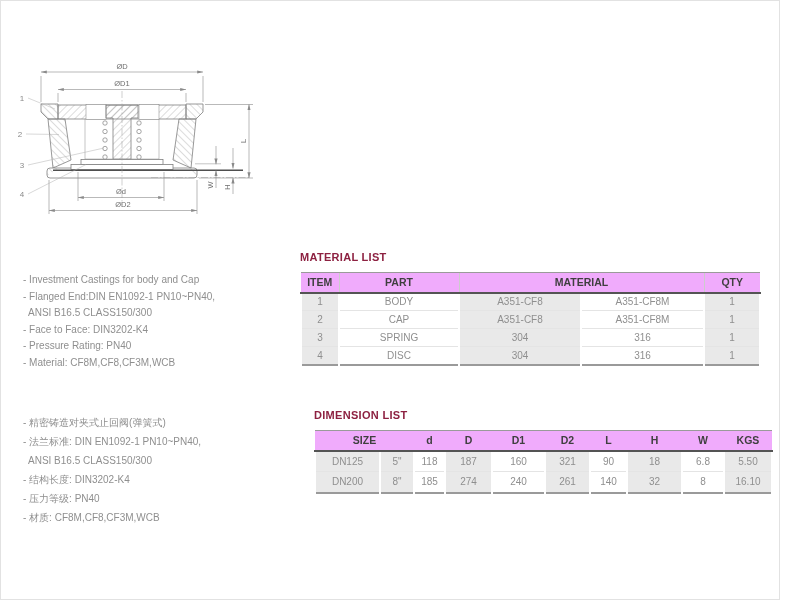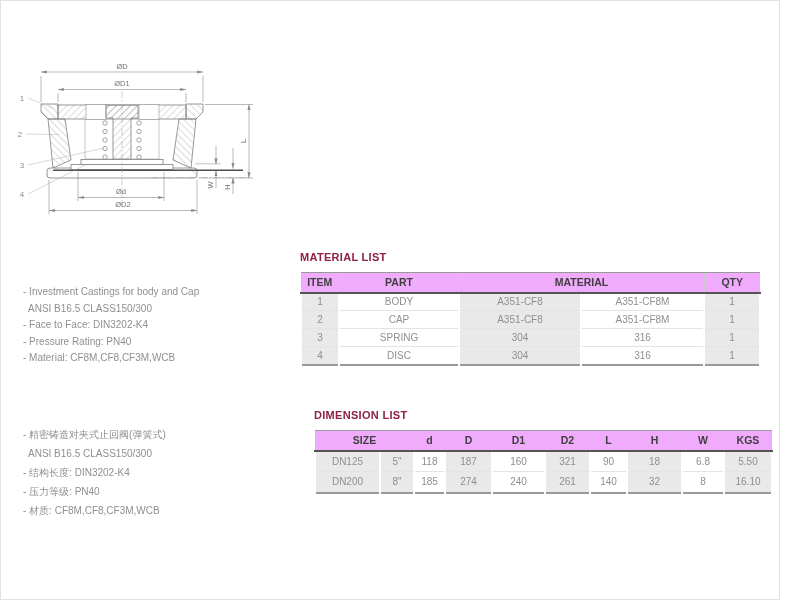--- a/index.html
+++ b/index.html
@@ -9,21 +9,21 @@
     position:relative; width:780px; height:600px; background:#fff;
     border:1px solid #e2e2e2; overflow:hidden;
   }
 
   
   .drawing { position:absolute; left:0; top:0; width:300px; height:240px; }
   .drawing svg { display:block; }
   .drawing text { font-family:"Liberation Sans","DejaVu Sans",sans-serif; }
 
   
-  .notes { position:absolute; left:22px; color:#8f8f8f; font-size:10px;margin-top:12px; }
+  .notes { position:absolute; left:22px; color:#8f8f8f; font-size:10px; }
   .notes-en { top:271px; }
   .notes-en .note-line { line-height:16.5px; }
   .notes-zh { top:412px; }
   .notes-zh .note-line { line-height:19px; }
   .note-line { white-space:pre; }
 
   
   .sec-title {
     font-size:11px; font-weight:700; letter-spacing:.3px;
     color:#8d2141; margin-bottom:9px;
@@ -158,28 +158,30 @@
         <text x="21" y="100">1</text>
         <text x="19" y="136">2</text>
         <text x="21" y="167">3</text>
         <text x="21" y="196">4</text>
       </g>
     </svg>
   </div>
 
   <div class="notes notes-en">
     <div class="note-line">- Investment Castings for body and Cap</div>
+    <div class="note-line">- Flanged End:DIN EN1092-1 PN10~PN40,</div>
     <div class="note-line">  ANSI B16.5 CLASS150/300</div>
     <div class="note-line">- Face to Face: DIN3202-K4</div>
     <div class="note-line">- Pressure Rating: PN40</div>
     <div class="note-line">- Material: CF8M,CF8,CF3M,WCB</div>
   </div>
 
   <div class="notes notes-zh">
     <div class="note-line">- 精密铸造对夹式止回阀(弹簧式)</div>
+    <div class="note-line">- 法兰标准: DIN EN1092-1 PN10~PN40,</div>
     <div class="note-line">  ANSI B16.5 CLASS150/300</div>
     <div class="note-line">- 结构长度: DIN3202-K4</div>
     <div class="note-line">- 压力等级: PN40</div>
     <div class="note-line">- 材质: CF8M,CF8,CF3M,WCB</div>
   </div>
 
   <div class="tbl-wrap mat-wrap">
     <div class="sec-title">MATERIAL LIST</div>
     <table>
       <colgroup>

